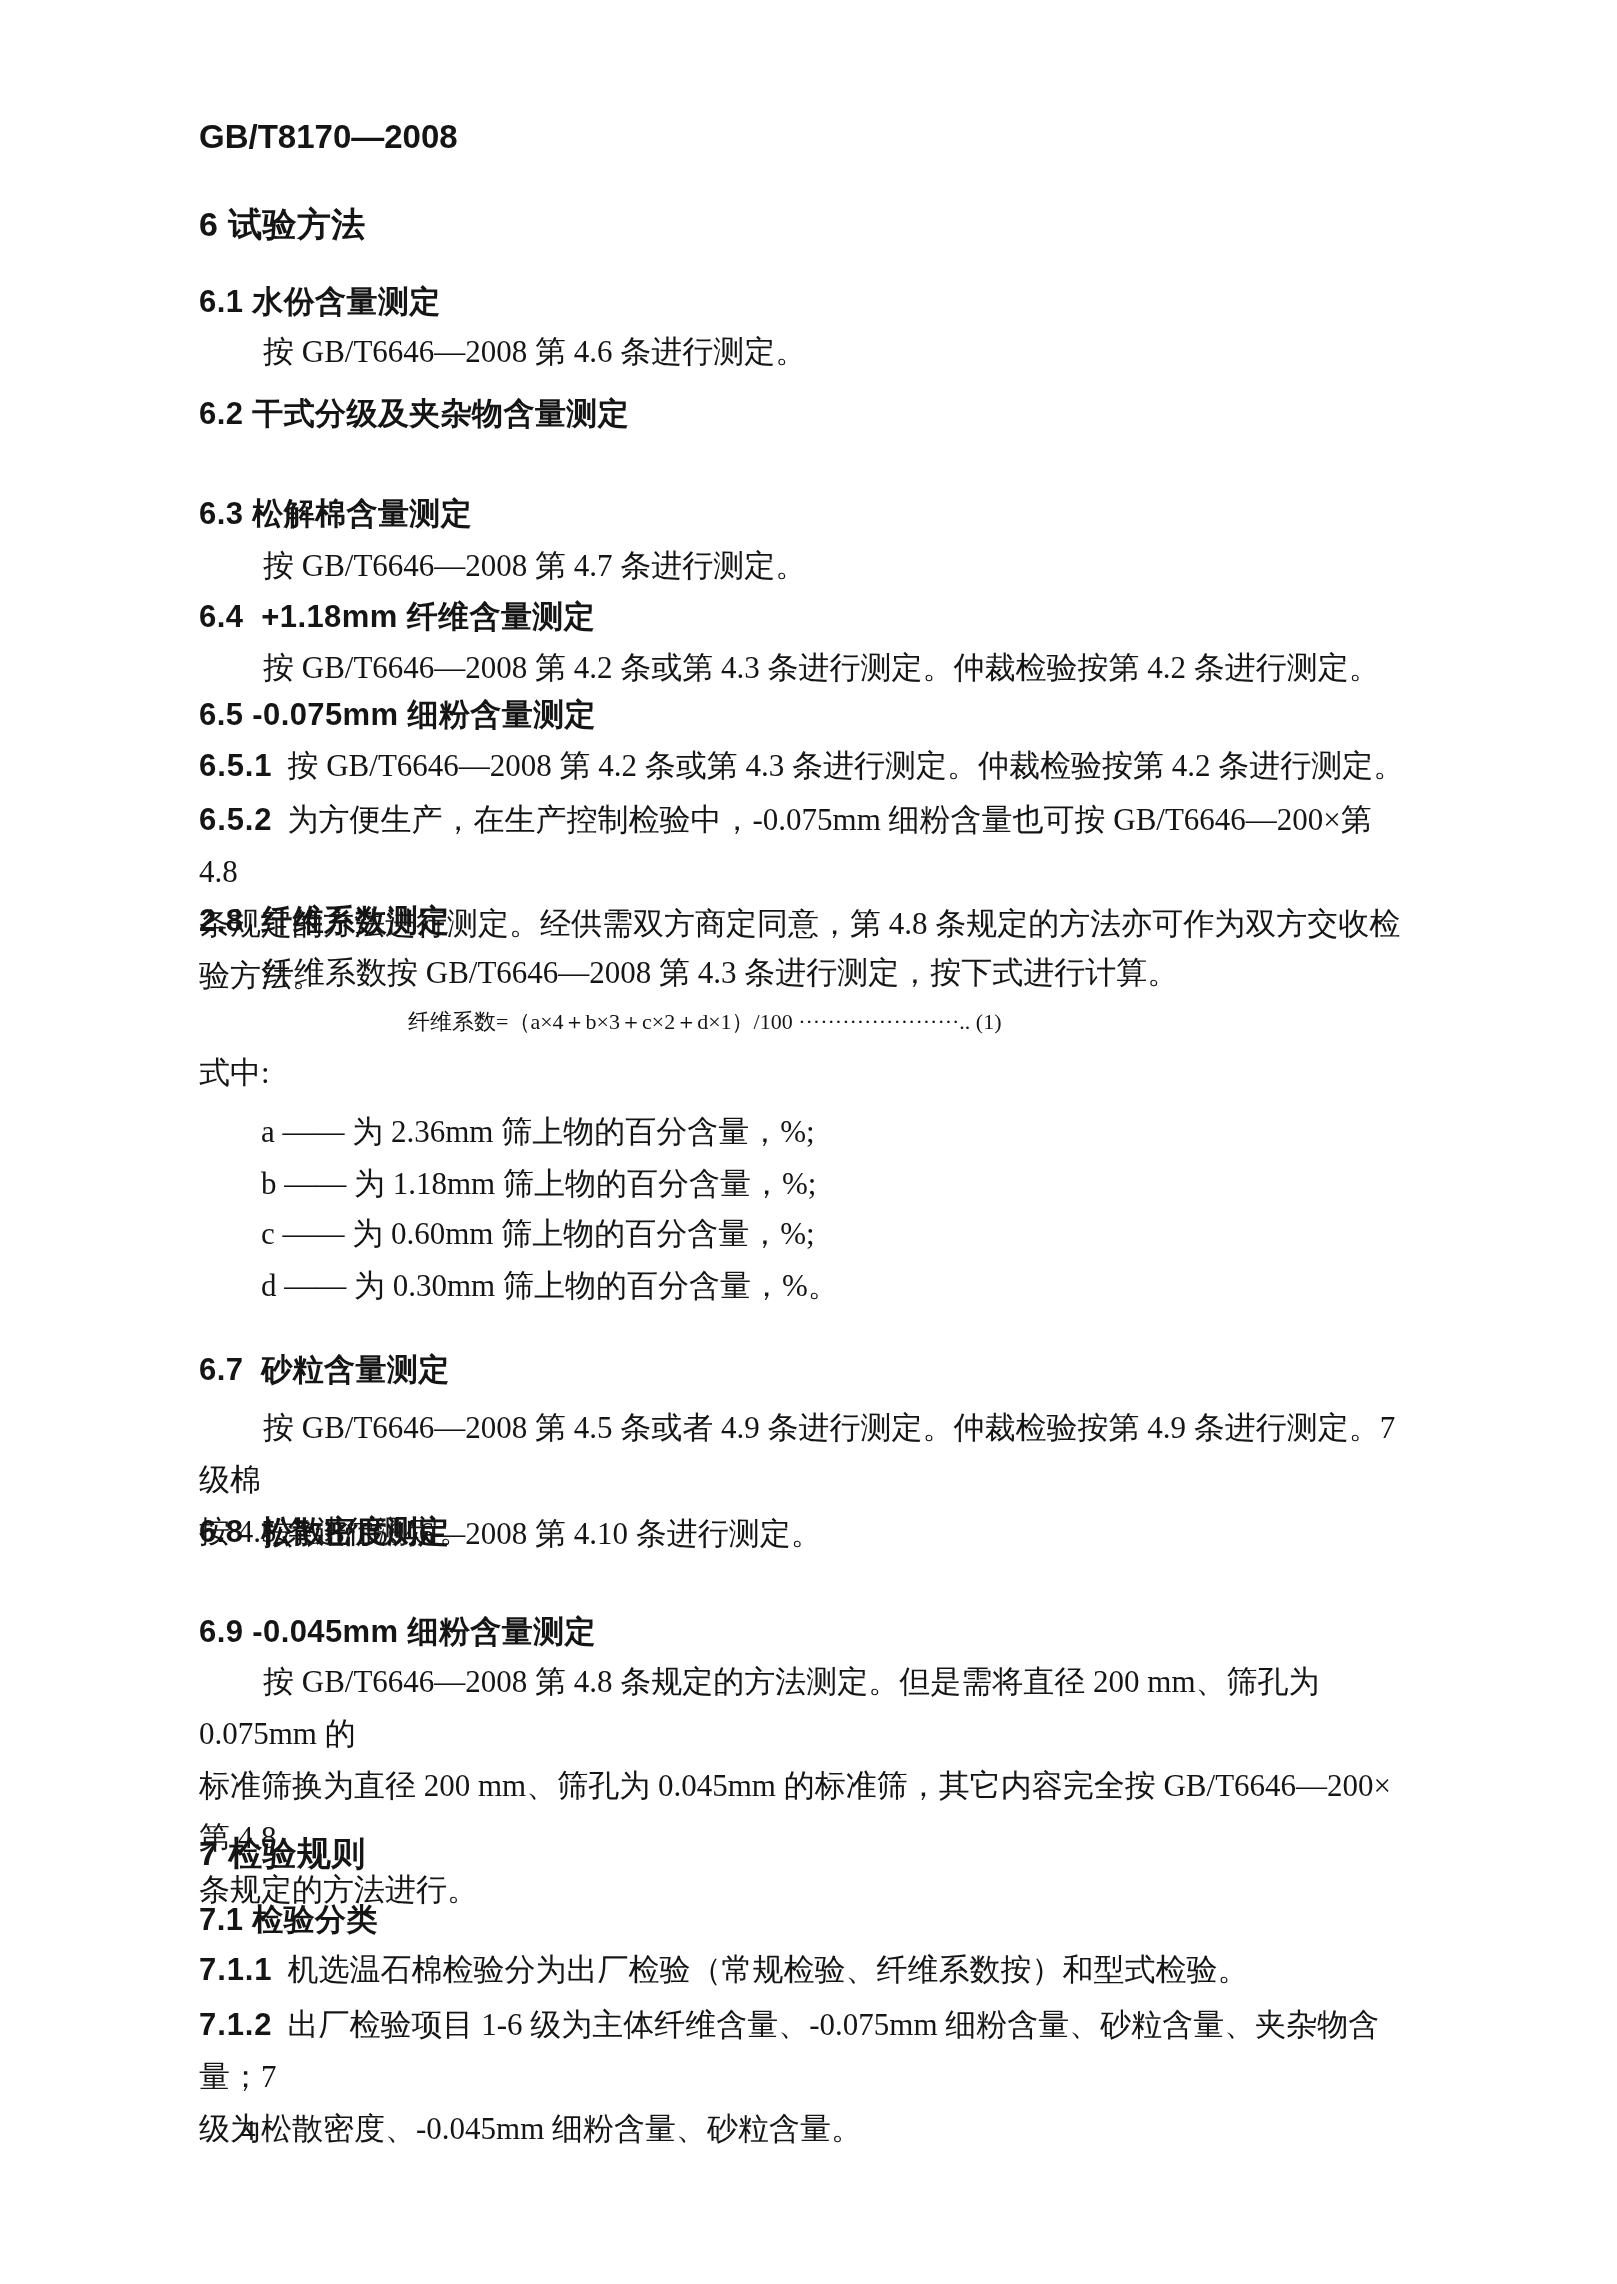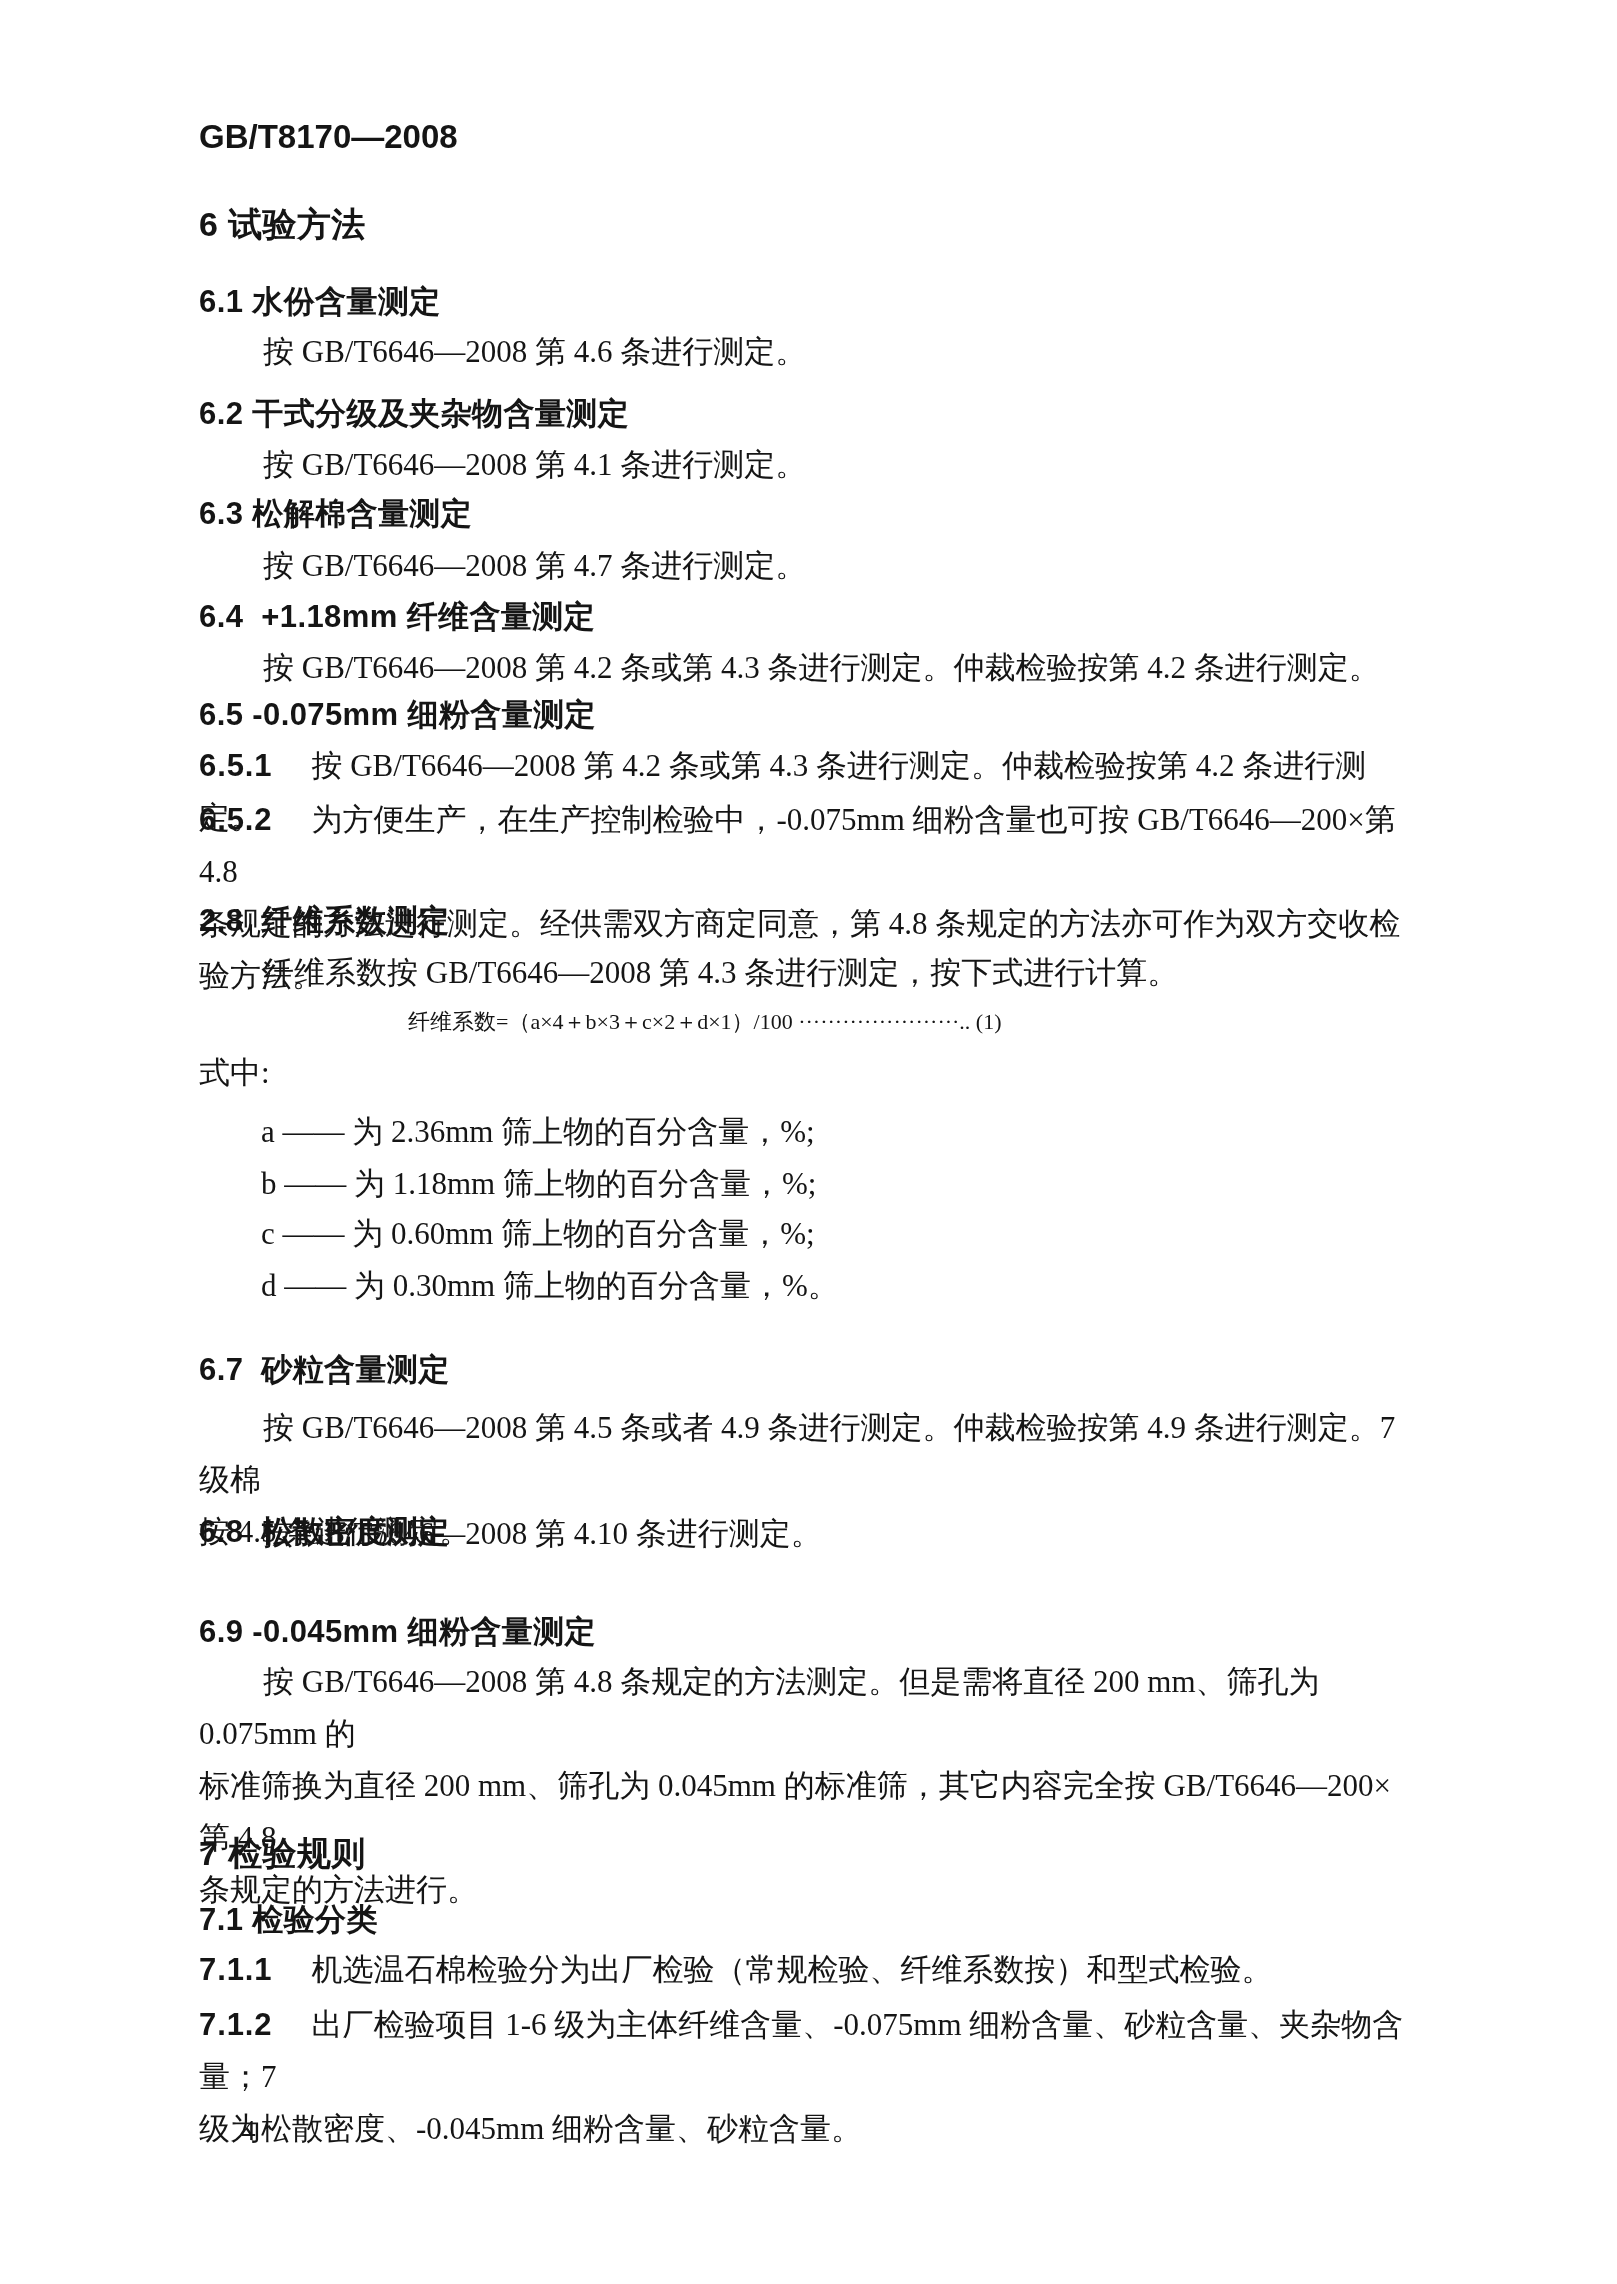--- a/index.html
+++ b/index.html
@@ -34,21 +34,21 @@
   .h-doc {
     font-size: 33px;
     letter-spacing: 0px;
   }
   .h1 { font-size: 34px; }
   .indent { text-indent: 64px; }
   .wrap { white-space: pre-line; }
   .clause .num {
     font-family: "Liberation Sans", "DejaVu Sans", sans-serif;
     font-weight: bold;
-    margin-right: 39px;
+    margin-right: 15px;
     letter-spacing: 0.9px;
   }
   .clause .txt { white-space: pre-line; }
   .defs { padding-left: 62px; }
   .formula-blk {
     position: absolute;
     left: 408px;
     font-family: "Liberation Serif", "DejaVu Serif", serif;
     font-size: 22px;
     line-height: 42px;
@@ -68,21 +68,20 @@
 <div class="page">
 
   <div class="blk hei h-doc" style="top:116px">GB/T8170—2008</div>
 
   <div class="blk hei h1" style="top:203px">6 试验方法</div>
 
   <div class="blk hei" style="top:281px">6.1 水份含量测定</div>
   <div class="blk serif indent" style="top:326px">按 GB/T6646—2008 第 4.6 条进行测定。</div>
 
   <div class="blk hei" style="top:393px">6.2 干式分级及夹杂物含量测定</div>
-  <div class="blk serif indent" style="top:439px">按 GB/T6646—2008 第 4.1 条进行测定。</div>
 
   <div class="blk hei" style="top:493px">6.3 松解棉含量测定</div>
   <div class="blk serif indent" style="top:540px">按 GB/T6646—2008 第 4.7 条进行测定。</div>
 
   <div class="blk hei" style="top:596px">6.4  +1.18mm 纤维含量测定</div>
   <div class="blk serif indent" style="top:642px">按 GB/T6646—2008 第 4.2 条或第 4.3 条进行测定。仲裁检验按第 4.2 条进行测定。</div>
 
   <div class="blk hei" style="top:694px">6.5 -0.075mm 细粉含量测定</div>
 
   <div class="blk serif clause" style="top:740px"><span class="num">6.5.1</span><span class="txt">按 GB/T6646—2008 第 4.2 条或第 4.3 条进行测定。仲裁检验按第 4.2 条进行测定。</span></div>

